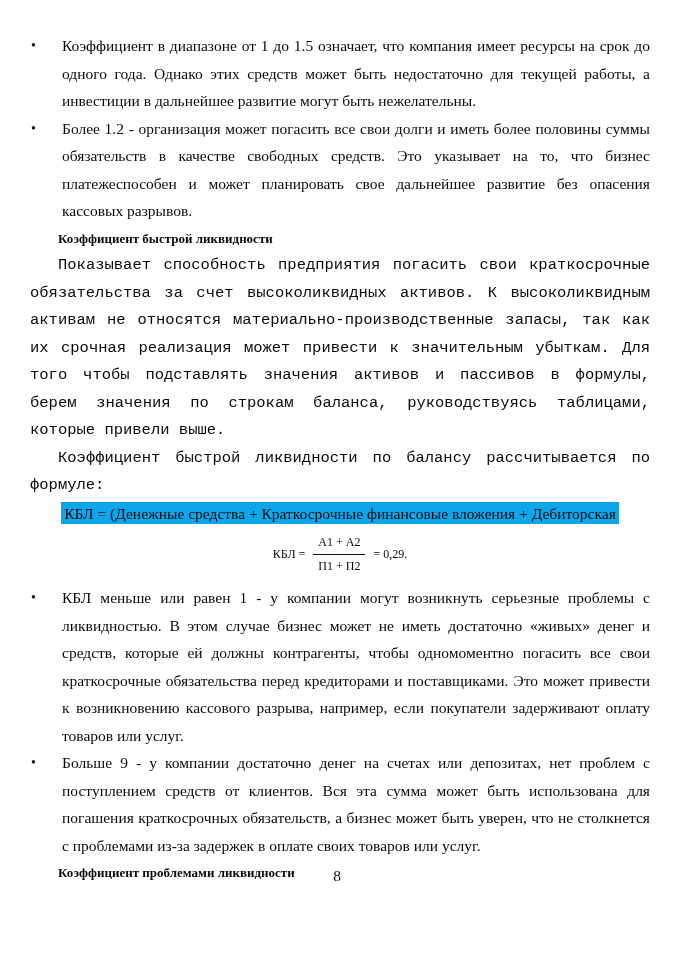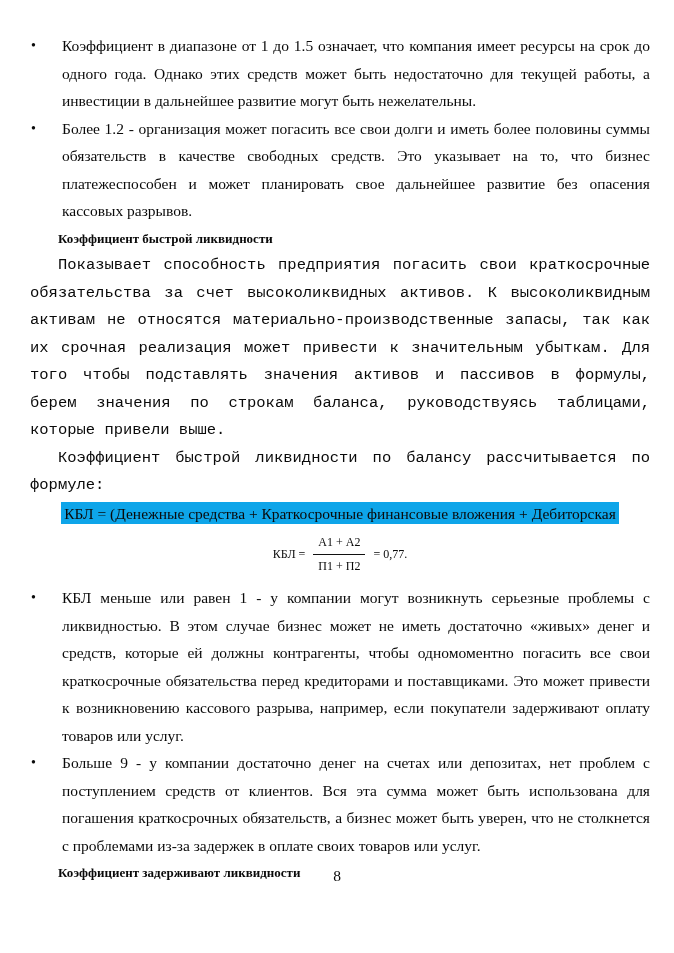--- a/index.html
+++ b/index.html
@@ -101,31 +101,31 @@
   <div class="formula-line">
     <span class="hl">КБЛ = (Денежные средства + Краткосрочные финансовые вложения + Дебиторская</span>
   </div>
 
   <div class="math-row">
     <span class="eq">КБЛ =</span>
     <span class="frac">
       <span class="num">А1 + А2</span>
       <span class="den">П1 + П2</span>
     </span>
-    <span class="eq">= 0,77.</span>
+    <span class="eq">= 0,29.</span>
   </div>
 
   <ul class="bullets">
     <li>
       <span class="marker">•</span>
       <span>КБЛ меньше или равен 1 - у компании могут возникнуть серьезные проблемы с ликвидностью. В этом случае бизнес может не иметь достаточно «живых» денег и средств, которые ей должны контрагенты, чтобы одномоментно погасить все свои краткосрочные обязательства перед кредиторами и поставщиками. Это может привести к возникновению кассового разрыва, например, если покупатели задерживают оплату товаров или услуг.</span>
     </li>
     <li>
       <span class="marker">•</span>
       <span>Больше 9 - у компании достаточно денег на счетах или депозитах, нет проблем с поступлением средств от клиентов. Вся эта сумма может быть использована для погашения краткосрочных обязательств, а бизнес может быть уверен, что не столкнется с проблемами из-за задержек в оплате своих товаров или услуг.</span>
     </li>
   </ul>
 
-  <div class="heading">Коэффициент задерживают ликвидности</div>
+  <div class="heading">Коэффициент проблемами ликвидности</div>
 
   <div class="page-number">8</div>
 
 </div>
 
 </body></html>

